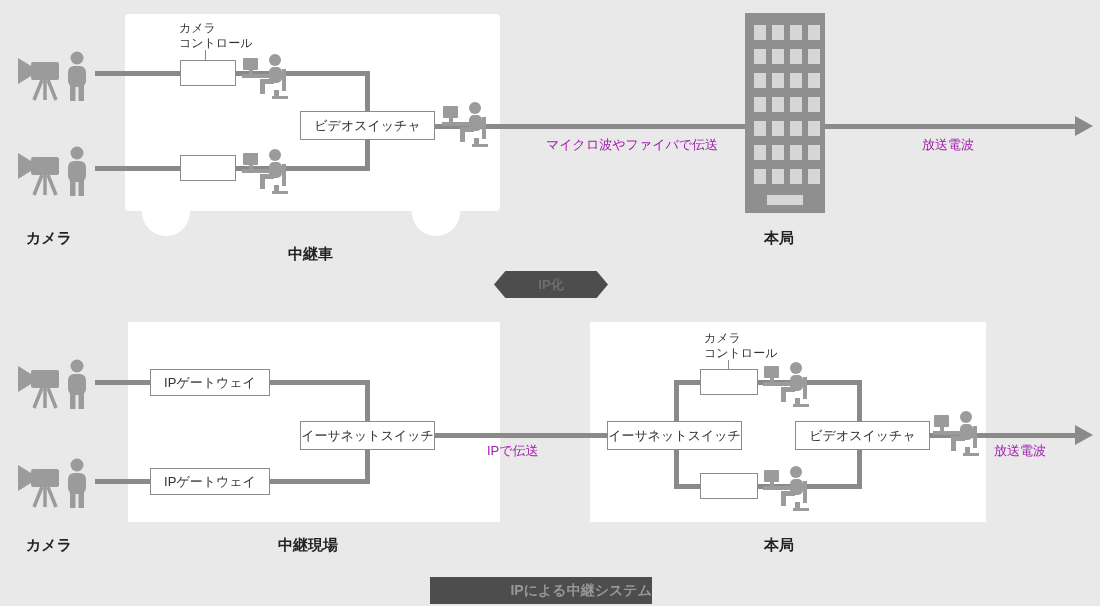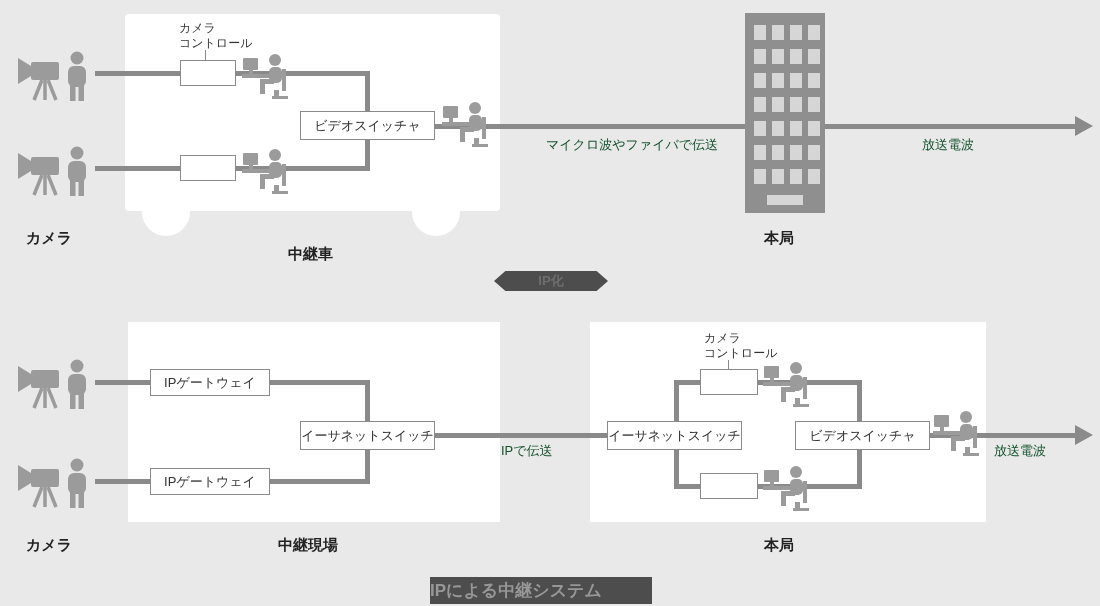--- a/index.html
+++ b/index.html
@@ -8,33 +8,33 @@
   .canvas { position:relative; width:1100px; height:606px; background:#e9e9e9; overflow:hidden; }
   .panel { position:absolute; background:#ffffff; }
   .wheel { position:absolute; width:48px; height:48px; border-radius:50%; background:#ffffff; }
   .hline { position:absolute; height:5px; background:#8a8a8a; }
   .vline { position:absolute; width:5px; background:#8a8a8a; }
   .leader { position:absolute; width:1px; background:#8a8a8a; }
   .box { position:absolute; background:#ffffff; border:1px solid #8a8a8a;
          display:flex; align-items:center; justify-content:center;
          font-size:13px; color:#333; white-space:nowrap; }
   .caption { position:absolute; font-size:15px; font-weight:bold; color:#222; white-space:nowrap; }
-  .note { position:absolute; font-size:13px; color:#14532d; white-space:nowrap; }
+  .note { position:absolute; font-size:13px; color:#a21caf; white-space:nowrap; }
   .small-label { position:absolute; font-size:12px; line-height:15px; color:#333; white-space:nowrap; }
   .small-label span { display:block; }
   .arrowhead { position:absolute; width:0; height:0;
                border-top:10px solid transparent; border-bottom:10px solid transparent;
                border-left:18px solid #8a8a8a; }
   .divider-shape { position:absolute; background:#4d4d4d;
                    clip-path:polygon(0 50%,10% 0,90% 0,100% 50%,90% 100%,10% 100%);
                    display:flex; align-items:center; justify-content:center;
                    color:#6e6e6e; font-size:13px; font-weight:bold; }
   .footer-bar { position:absolute; background:#4d4d4d; color:#979797;
-                display:flex; align-items:center; justify-content:flex-start;
-                font-size:17px; font-weight:bold; overflow:hidden; }
+                display:flex; align-items:center; justify-content:flex-end;
+                font-size:14px; font-weight:bold; overflow:hidden; }
   .icon { position:absolute; }
 </style>
 </head>
 <body>
 
 <svg width="0" height="0" style="position:absolute" aria-hidden="true">
   <defs>
     <symbol id="sym-camera-operator" viewBox="0 0 80 52">
       <g fill="#9b9b9b">
         <circle cx="62" cy="8" r="6.5"></circle>
@@ -148,21 +148,21 @@
       <use href="#sym-building"></use>
     </svg>
 
   <div class="note" style="left:546px; top:136px;">マイクロ波やファイバで伝送</div>
   <div class="note" style="left:922px; top:136px;">放送電波</div>
 
   <div class="caption" style="left:26px; top:229px;">カメラ</div>
   <div class="caption" style="left:288px; top:229px;margin-top:16px;">中継車</div>
   <div class="caption" style="left:764px; top:229px;">本局</div>
 
-  <div class="divider-shape" style="left:494px; top:271px; width:114px; height:20px;">
+  <div class="divider-shape" style="left:494px; top:271px; width:114px; height:27px;">
     <span>IP化</span>
   </div>
 
   <div class="panel" style="left:128px; top:322px; width:372px; height:200px;"></div>
   <div class="panel" style="left:590px; top:322px; width:396px; height:200px;"></div>
 
   <div class="hline" style="left:95px; top:380px; width:60px;"></div>
   <div class="hline" style="left:95px; top:479px; width:60px;"></div>
   <div class="hline" style="left:268px; top:380px; width:100px;"></div>
   <div class="hline" style="left:268px; top:479px; width:100px;"></div>
@@ -213,21 +213,21 @@
       <use href="#sym-desk-operator"></use>
     </svg>
 
   <div class="box" style="left:795px; top:421px; width:135px; height:29px;">
     <span>ビデオスイッチャ</span>
   </div>
   <svg class="icon" style="left:933px; top:407px; width:48px; height:50px;">
       <use href="#sym-desk-operator"></use>
     </svg>
 
-  <div class="note" style="left:501px; top:442px;">IPで伝送</div>
+  <div class="note" style="left:487px; top:442px;">IPで伝送</div>
   <div class="note" style="left:994px; top:442px;">放送電波</div>
 
   <div class="caption" style="left:26px; top:536px;">カメラ</div>
   <div class="caption" style="left:278px; top:536px;">中継現場</div>
   <div class="caption" style="left:764px; top:536px;">本局</div>
 
   <div class="footer-bar" style="left:430px; top:577px; width:222px; height:27px;">
     <span>IPによる中継システム</span>
   </div>
 

